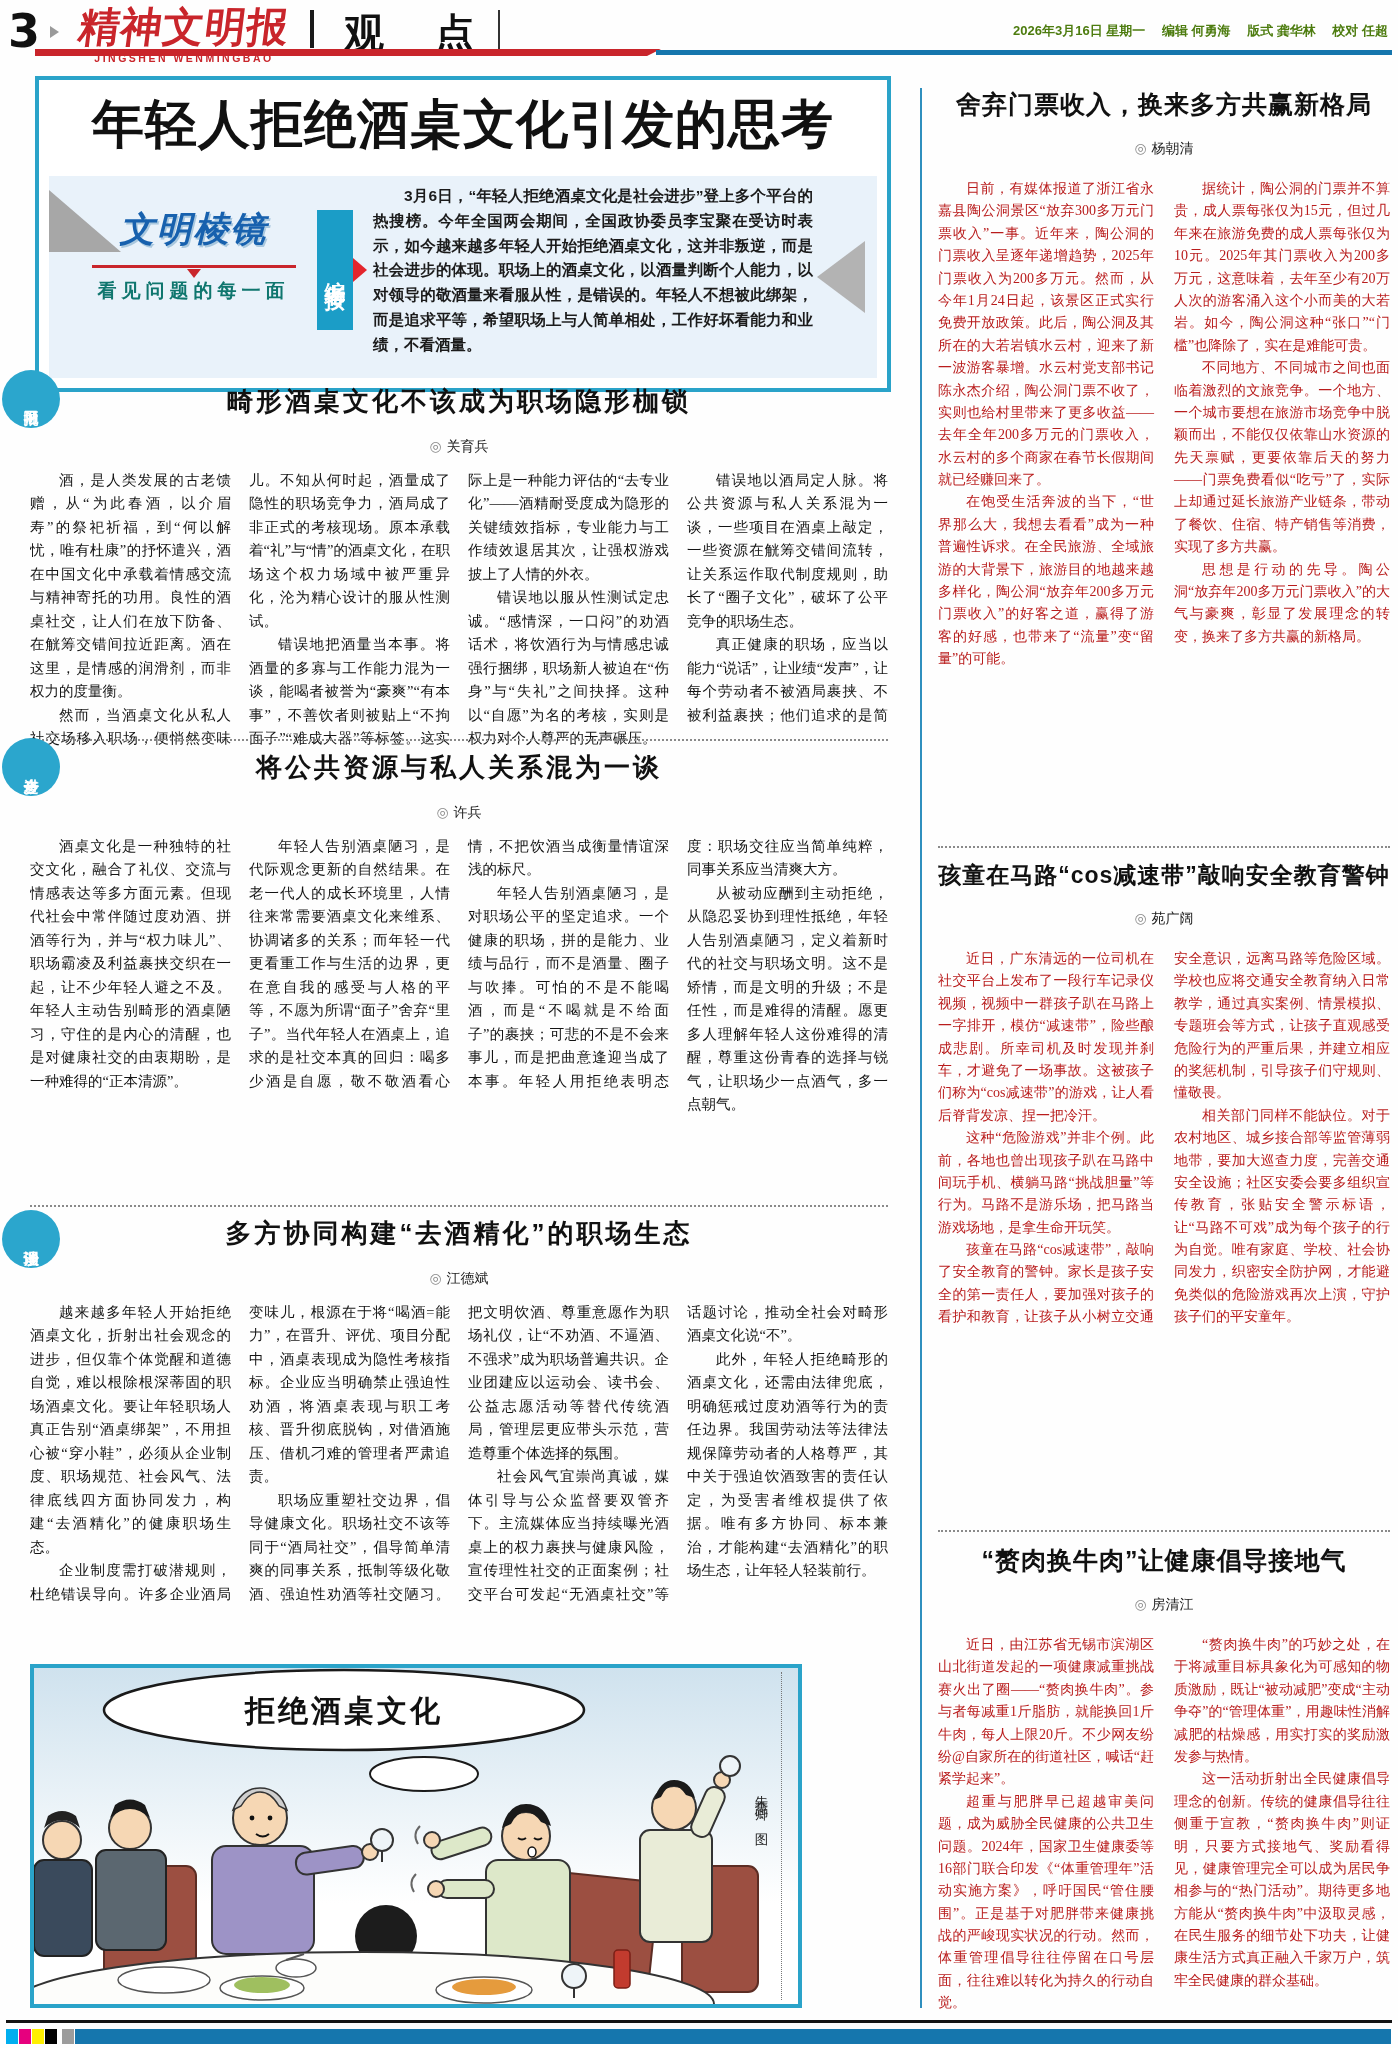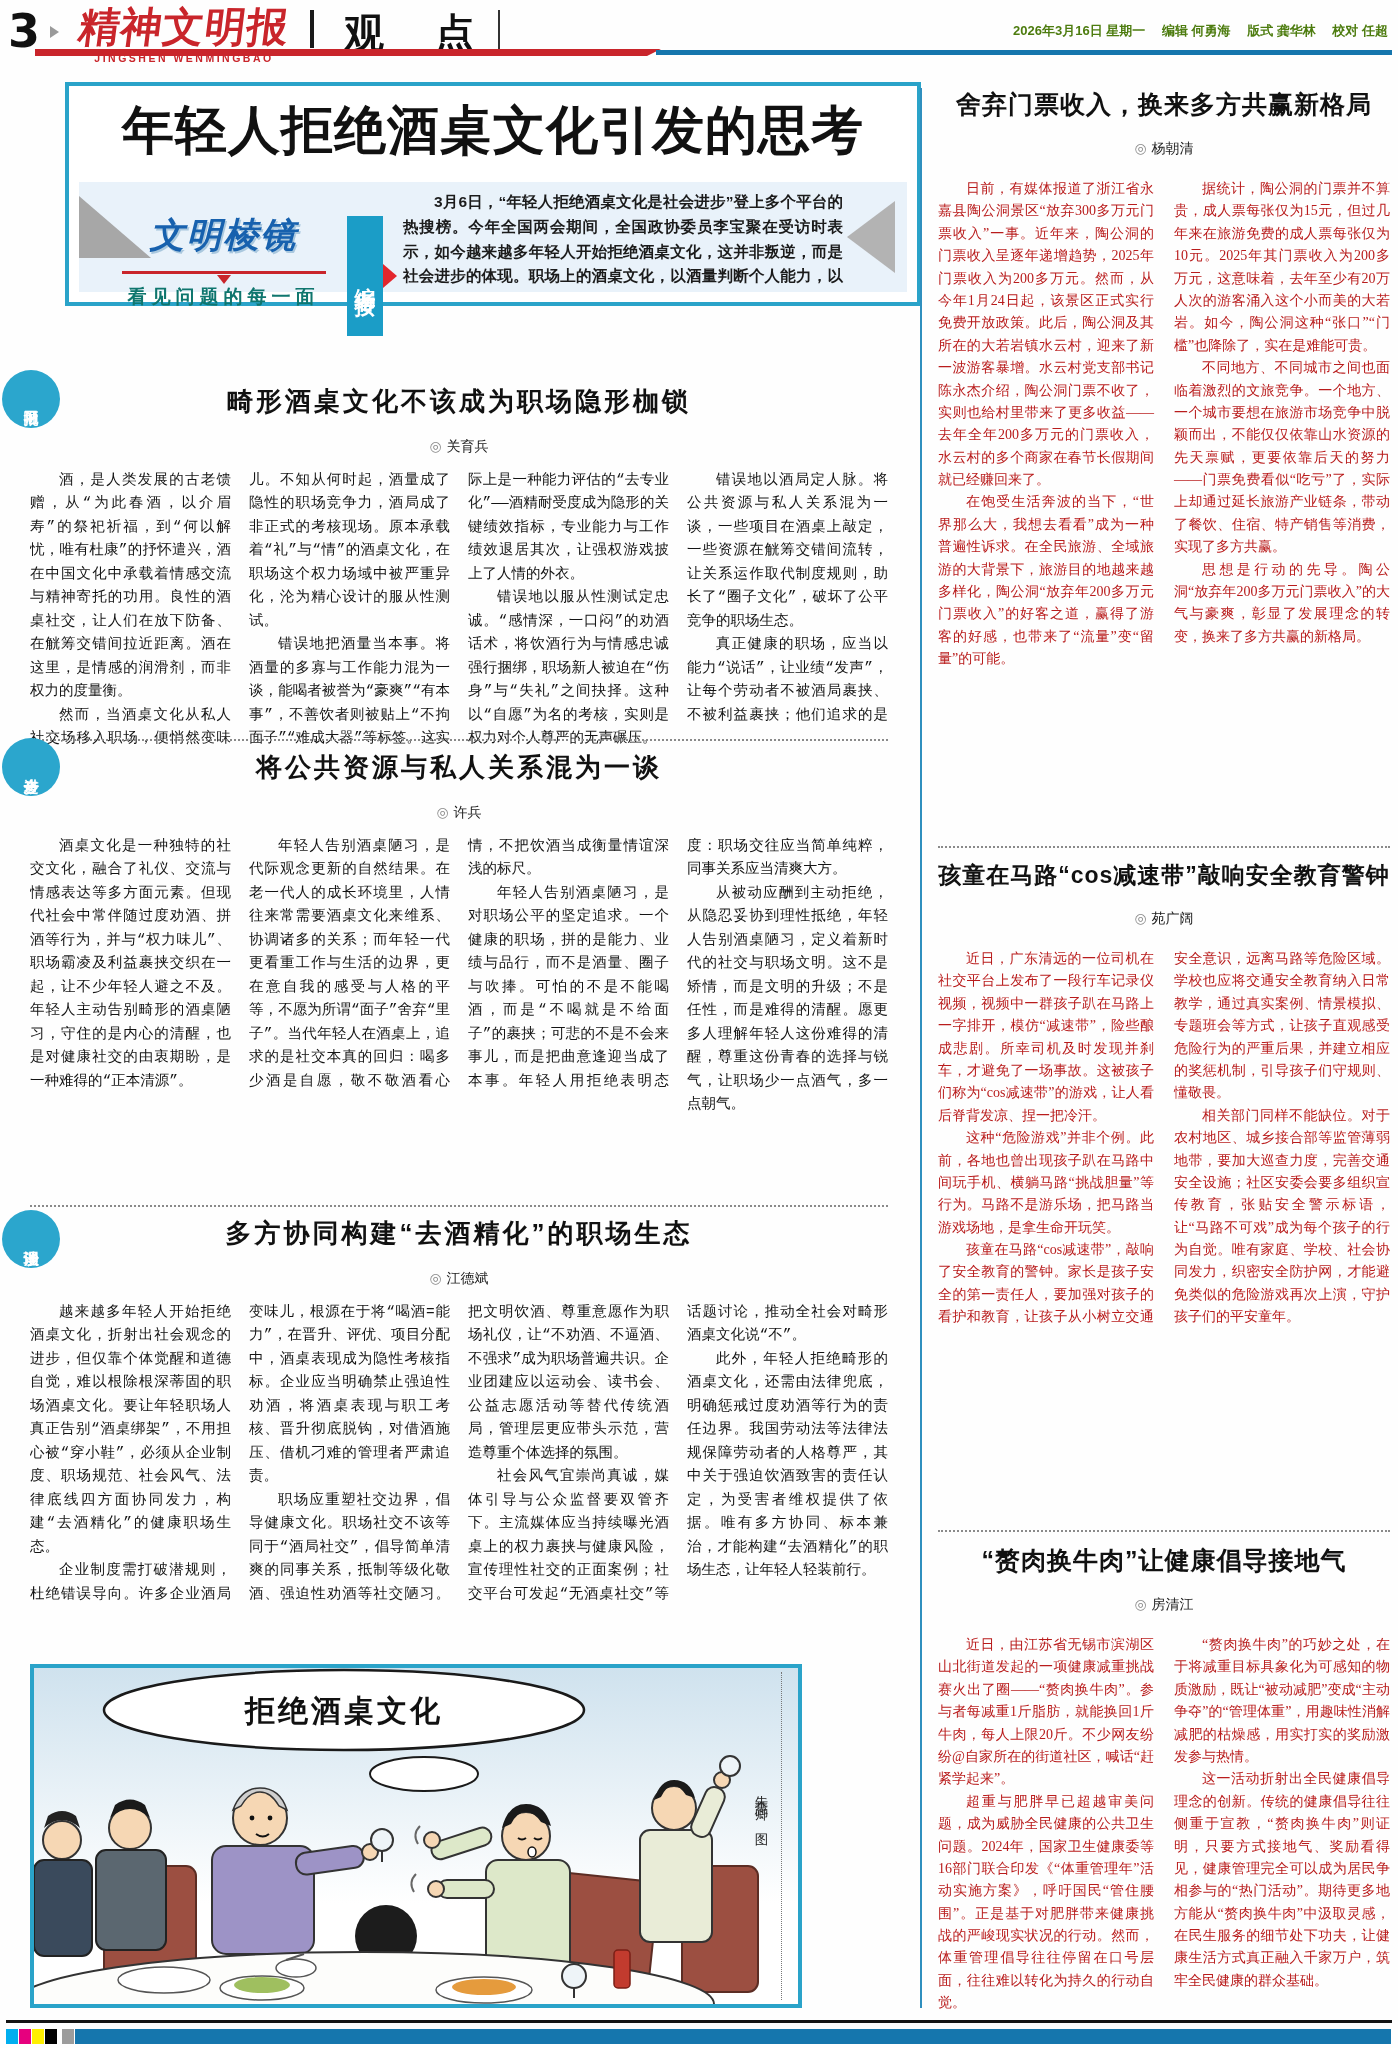--- a/index.html
+++ b/index.html
@@ -20,22 +20,22 @@
   .hdr-div1 { position:absolute; left:310px; top:10px; width:4px; height:38px; background:#1a1a1a; }
   .section-title { position:absolute; left:344px; top:6px; font-size:40px; font-weight:900; letter-spacing:20px; }
   .hdr-div2 { position:absolute; left:498px; top:10px; width:2px; height:40px; background:#333; }
   .dateline { position:absolute; right:10px; top:22px; font-size:13px; font-weight:600; color:#4d7c0f; white-space:nowrap; }
   .rule-red { position:absolute; left:35px; top:49px; width:612px; height:7px; background:#c9252b; }
   .rule-red::after { content:""; position:absolute; right:-14px; top:0; width:0; height:0;
     border-top:7px solid #c9252b; border-right:14px solid transparent; }
   .rule-blue { position:absolute; left:656px; top:50px; width:736px; height:5px; background:#1576ad; }
 
   
-  .feature { position:absolute; left:35px; top:82px; width:856px; height:224px;
-    border:4px solid #2aa3c9; background:#fff;margin-left:30px; }
+  .feature { position:absolute; left:35px; top:76px; width:856px; height:316px;
+    border:4px solid #2aa3c9; background:#fff; }
   .headline { margin-top:10px; text-align:center; font-size:52px; font-weight:900; letter-spacing:1px; white-space:nowrap; }
   .note-strip { position:absolute; left:10px; right:10px; top:96px; bottom:10px; background:#e9f2fa; display:flex; }
   .prism { position:relative; width:268px; flex:none; padding-top:30px;padding-left:21px; }
   .prism-tri { position:absolute; left:0; top:14px; width:0; height:0;
     border-bottom:62px solid #a7a7a7; border-right:72px solid transparent; }
   .prism-logo { position:relative; text-align:center; color:#1761ae; font-style:italic; font-weight:900;
     font-size:35px; letter-spacing:2px; text-shadow:1.5px 1.5px 0 #aac8de; }
   .prism-rule { width:204px; margin:12px auto 10px; border-top:3px solid #c9252b; position:relative; }
   .prism-rule::after { content:""; position:absolute; left:50%; top:1px; margin-left:-7px; width:0; height:0;
     border-left:7px solid transparent; border-right:7px solid transparent; border-top:9px solid #c9252b; }
@@ -57,21 +57,21 @@
     writing-mode:vertical-rl; text-orientation:upright; font-size:15px; font-weight:700; line-height:1.1; }
   #tab1 { top:370px; } #tab2 { top:738px; } #tab3 { top:1210px; }
 
   
   .art { position:absolute; left:30px; width:858px; }
   #a1 { top:384px; } #a2 { top:750px; } #a3 { top:1216px; }
   .art-title { text-align:center; font-size:26px; font-weight:900; letter-spacing:3px; white-space:nowrap; }
   .byline { text-align:center; margin-top:19px; font-size:14px; color:#222; }
   .byline-mark { color:#8a8a8a; margin-right:5px; }
   .art-body { margin-top:13px; column-count:4; column-gap:18px; overflow:hidden;
-    font-family:Liberation Mono, monospace; font-size:14.5px; line-height:1.62; text-align:justify; color:#141414; }
+    font-family:Liberation Serif, serif; font-size:14.5px; line-height:1.62; text-align:justify; color:#141414; }
   .art-body p { text-indent:2em; }
   #a1 .art-body { height:286px; } #a2 .art-body { height:376px; } #a3 .art-body { height:366px; }
   .sep { position:absolute; left:30px; width:858px; border-top:2px dotted #8a8a8a; }
   #sep1 { top:739px; } #sep2 { top:1205px; }
 
   
   .cartoon { position:absolute; left:30px; top:1664px; width:772px; height:344px;
     border:4px solid #2aa3c9; background:#fff; }
   .credit { position:absolute; right:28px; top:116px; writing-mode:vertical-rl; text-orientation:upright;
     font-size:13.5px; letter-spacing:6px; color:#222; z-index:3; }

